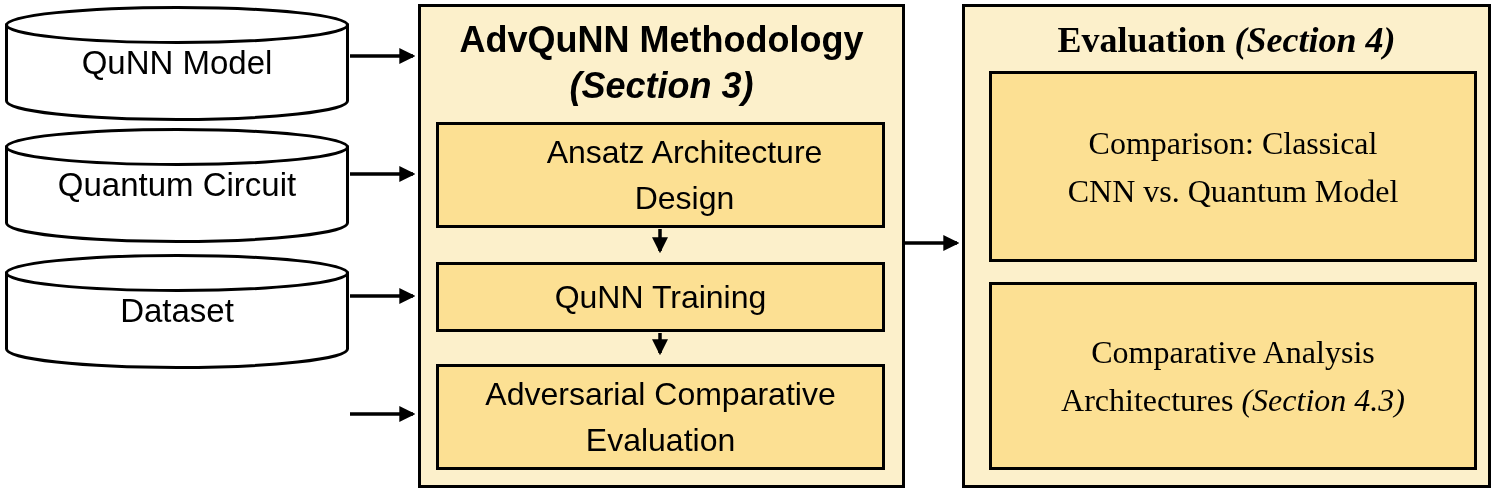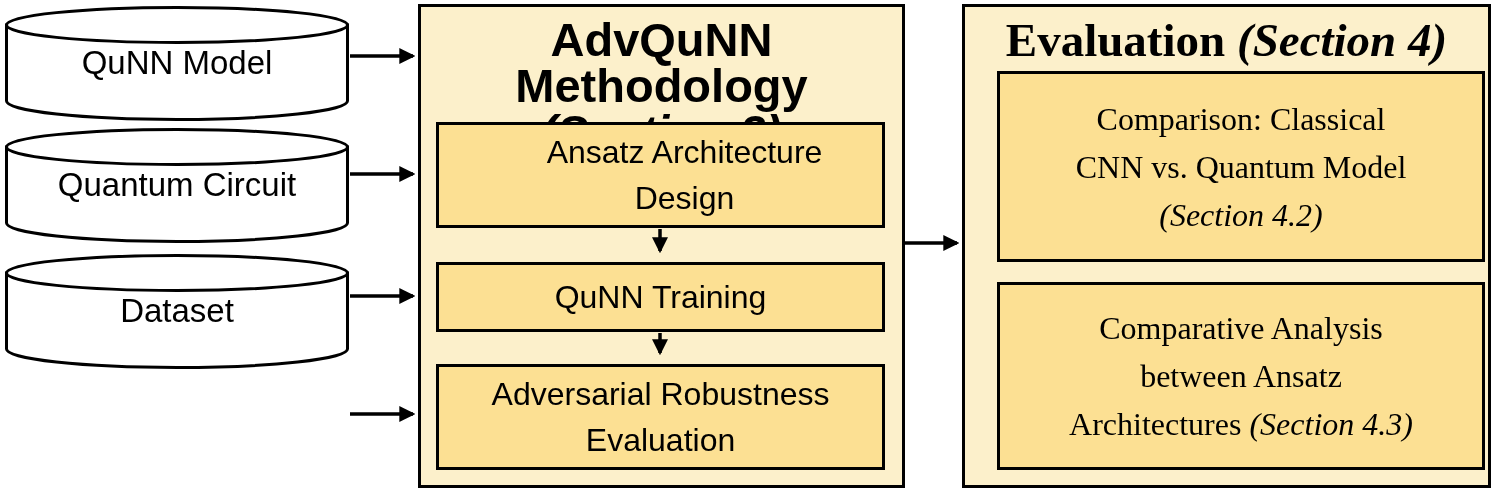--- a/index.html
+++ b/index.html
@@ -38,21 +38,21 @@
     background:var(--panel-fill);
     border:3px solid var(--line);
   }
   .panel.methodology{ left:418px; width:487px; }
   .panel.evaluation{ left:962px; width:529px;font-family:Liberation Serif, serif; }
 
   .panel-title{
     padding-top:10px;
     text-align:center;
     font-weight:bold;
-    font-size:47px;
+    font-size:36px;
     line-height:46px;
   }
   .t-line{ display:block; }
   .italic{ font-style:italic; }
 
   
   .step{
     position:absolute; left:15px; width:449px;
     background:var(--step-fill);
     border:3px solid var(--line);
@@ -60,21 +60,21 @@
     text-align:center;
     font-size:32px; line-height:46px;
   }
   .step-line{ display:block; }
   .step-a{ top:115px; height:106px;padding-left:48px; }
   .step-b{ top:255px; height:70px; }
   .step-c{ top:357px; height:106px; }
 
   
   .eval-item{
-    position:absolute; left:32px; width:488px;
+    position:absolute; left:24px; width:488px;
     background:var(--step-fill);
     border:3px solid var(--line);
     display:flex; flex-direction:column; justify-content:center; align-items:center;
     text-align:right;
     font-size:32px; line-height:48px;
   }
   .eval-line{ display:block; white-space:nowrap; }
   .eval-d{ top:64px; height:191px; }
   .eval-e{ top:275px; height:188px; }
 
@@ -125,39 +125,37 @@
     <div class="step step-a">
       <span class="step-line">Ansatz Architecture</span>
       <span class="step-line">Design</span>
     </div>
 
     <div class="step step-b">
       <span class="step-line">QuNN Training</span>
     </div>
 
     <div class="step step-c">
-      <span class="step-line">Adversarial Robustness</span>
+      <span class="step-line">Adversarial Comparative</span>
       <span class="step-line">Evaluation</span>
     </div>
   </div>
 
   <div class="panel evaluation">
     <div class="panel-title">
       <span>Evaluation </span><span class="italic">(Section 4)</span>
     </div>
 
     <div class="eval-item eval-d">
       <span class="eval-line">Comparison: Classical</span>
       <span class="eval-line">CNN vs. Quantum Model</span>
-      <span class="eval-line"><span></span><span class="italic">(Section 4.2)</span></span>
     </div>
 
     <div class="eval-item eval-e">
       <span class="eval-line">Comparative Analysis</span>
-      <span class="eval-line">between Ansatz</span>
       <span class="eval-line"><span>Architectures </span><span class="italic">(Section 4.3)</span></span>
     </div>
   </div>
 
   <svg class="arrows" viewBox="0 0 1495 492">
     <defs>
       <marker id="ah" viewBox="0 0 14 14" markerWidth="16" markerHeight="16" markerUnits="userSpaceOnUse" refX="12" refY="7" orient="auto">
         <path class="arrow-head" d="M0,0 L14,7 L0,14 Z" fill="#000000"></path>
       </marker>
     </defs>

